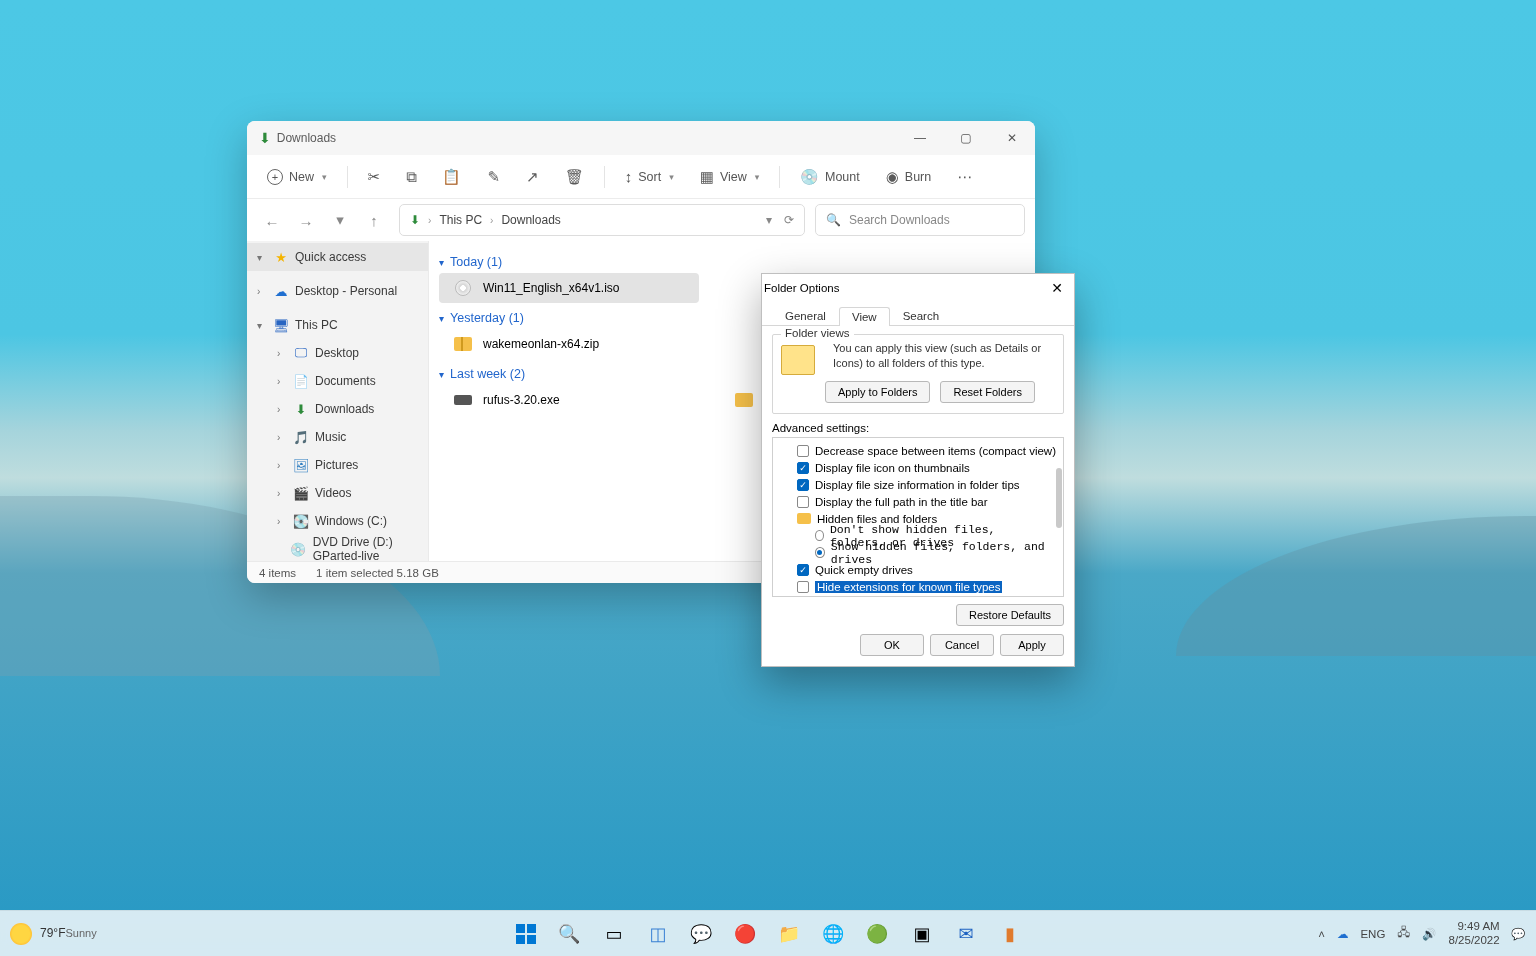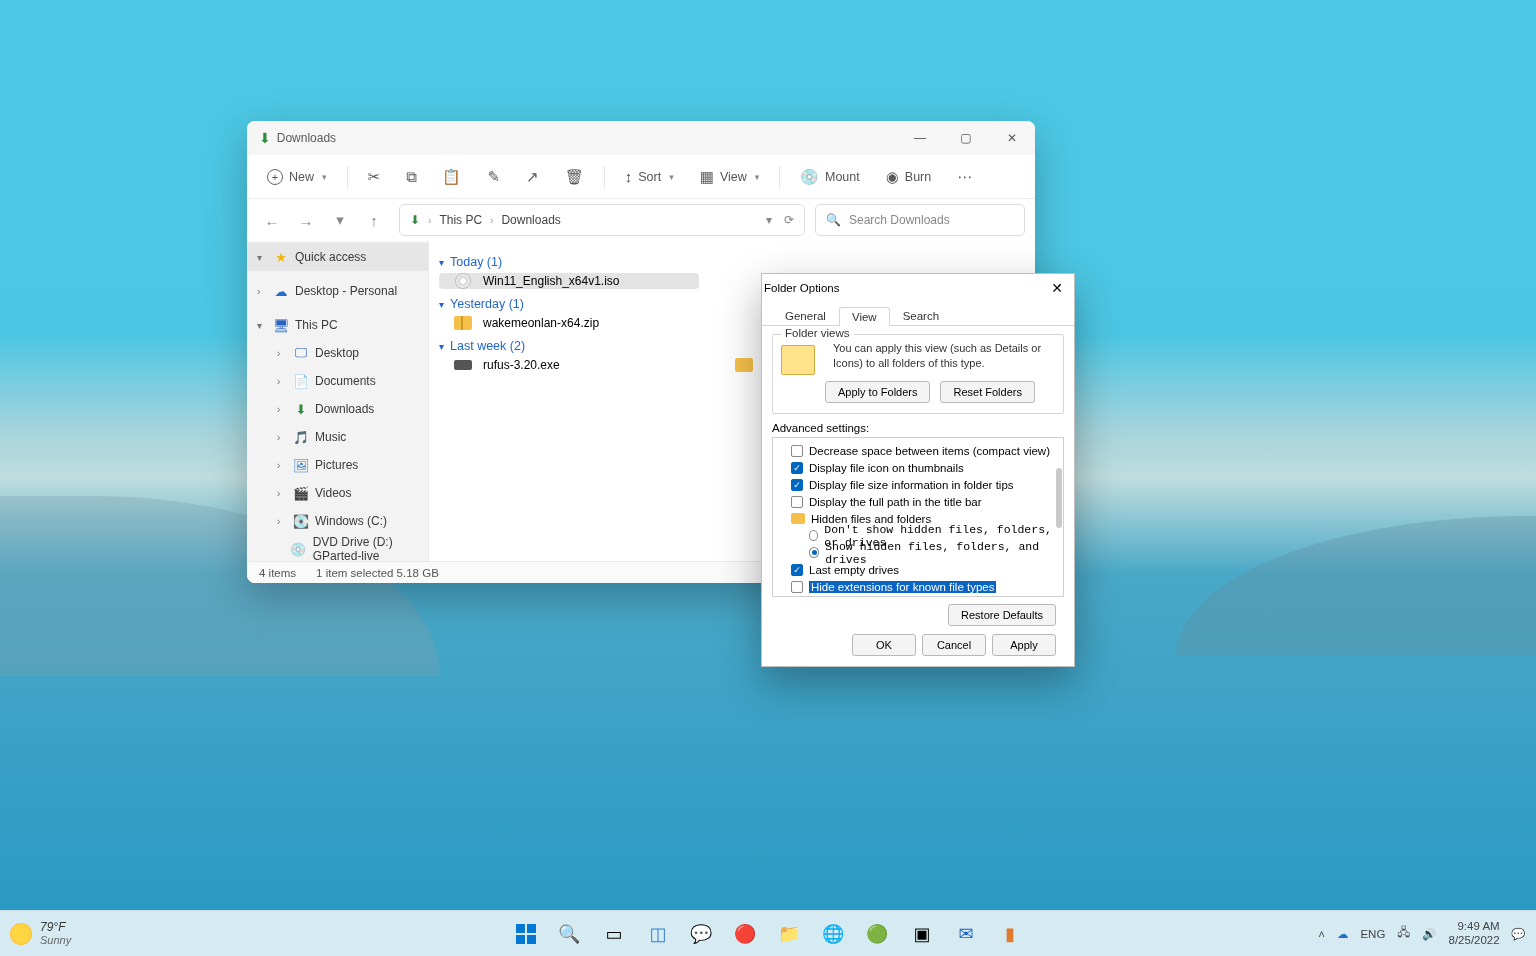--- a/index.html
+++ b/index.html
@@ -53,21 +53,21 @@
 .sbicon { width:16px; text-align:center; font-size:13px; }
 .star { color:#f4b400; }
 .one { color:#1f6fd0; }
 .pc { color:#2865c2; }
 .drive { color:#7a7a7a; }
 
 .mainarea { flex:1; overflow:hidden; padding:6px 10px; background:#fff; position:relative; }
 .group { margin-top:4px; }
 .grouphead { display:flex; align-items:center; gap:6px; color:#2266cc; font-size:12.5px; padding:4px 0; }
 .grouphead .gchev { font-size:10px; }
-.filerow { height:16px; display:flex; align-items:center; gap:10px; padding-left:14px; border-radius:4px; }
+.filerow { height:30px; display:flex; align-items:center; gap:10px; padding-left:14px; border-radius:4px; }
 .filerow.sel { background:#e3e3e3; }
 .fileicon { width:20px; height:20px; display:flex; align-items:center; justify-content:center; }
 .row2 { display:flex; gap:40px; }
 .statusbar { height:22px; border-top:1px solid #eaeaea; background:#fafafa; display:flex; align-items:center; gap:20px; padding-left:12px; color:#555; font-size:11.5px; }
 
 
 .disc { width:16px; height:16px; border-radius:50%; background:radial-gradient(circle,#fff 28%,#d4d4d4 30%,#f0f0f0 70%,#bbb 100%); border:1px solid #bbb; }
 .zip { width:18px; height:14px; background:#f5c04a; border-radius:2px; position:relative; }
 .zip::after { content:""; position:absolute; left:7px; top:0; width:2px; height:14px; background:#d09a1e; }
 .usb { width:18px; height:10px; background:#555; border-radius:2px; }
@@ -88,47 +88,47 @@
 .dlg-body { flex:1; padding:8px 10px 6px; overflow:hidden; }
 .fieldset { border:1px solid #d6d6d6; border-radius:2px; padding:6px 8px 10px; position:relative; margin-bottom:8px; }
 .fs-legend { position:absolute; top:-8px; left:8px; background:#fff; padding:0 4px; color:#333; }
 .fs-row { display:flex; gap:18px; }
 .fs-icon { width:34px; height:30px; background:#ffe38a; border:1px solid #d5ab3c; border-radius:2px; margin-top:4px; }
 .fs-text { flex:1; color:#333; font-size:11px; line-height:1.35; }
 .fs-btns { display:flex; gap:10px; margin-top:6px; padding-left:44px; }
 .dbutton { height:22px; padding:0 12px; border:1px solid #b8b8b8; background:#f4f4f4; border-radius:3px; font-size:11px; display:flex; align-items:center; }
 
 .advlabel { margin:4px 0 3px; }
-.advbox { border:1px solid #cfcfcf; height:160px; overflow:hidden; position:relative; padding:4px 0; }
+.advbox { border:1px solid #cfcfcf; height:160px; overflow:hidden; position:relative; padding:4px 6px; }
 .advbox .scrollbar { position:absolute; right:1px; top:30px; width:6px; height:60px; background:#c9c9c9; border-radius:3px; }
 .optrow { display:flex; align-items:center; gap:6px; height:17px; padding-left:18px; }
 .optrow.indent { padding-left:36px;font-family:Liberation Mono, monospace; }
 .chk { width:12px; height:12px; border:1px solid #888; border-radius:2px; display:inline-flex; align-items:center; justify-content:center; font-size:9px; color:#fff; }
 .chk.on { background:#0067c0; border-color:#0067c0; }
 .rad { width:11px; height:11px; border:1px solid #888; border-radius:50%; display:inline-flex; align-items:center; justify-content:center; }
 .rad.on::after { content:""; width:5px; height:5px; border-radius:50%; background:#0067c0; }
 .hilite { background:#0a64c2; color:#fff; padding:0 2px; }
 .folderrow { display:flex; align-items:center; gap:6px; height:17px; padding-left:18px; }
 .folderrow .mini { width:14px; height:11px; background:#f5c04a; border-radius:2px; }
 
-.dlg-foot { display:flex; flex-direction:column; gap:8px; padding:0 18px 10px; }
+.dlg-foot { display:flex; flex-direction:column; gap:8px; padding:0 10px 10px; }
 .restore-row { display:flex; justify-content:flex-end; }
 .okrow { display:flex; gap:6px; justify-content:flex-end; }
 .okrow .dbutton { min-width:64px; justify-content:center; }
 
 
 .taskbar {
   position:absolute; left:0; right:0; bottom:0; height:46px;
   background:rgba(245,248,250,.85); backdrop-filter:blur(6px);
   display:flex; align-items:center; padding:0 10px;
   border-top:1px solid rgba(0,0,0,.06);
 }
 .wleft { display:flex; align-items:center; gap:8px; }
 .wsun { width:22px; height:22px; border-radius:50%; background:radial-gradient(circle,#ffd642 55%,#ff9a1e); }
-.wtxt { display:flex; flex-direction:column; line-height:1.1; color:#333;font-style:italic; }
+.wtxt { display:flex; flex-direction:row; line-height:1.1; color:#333; }
 .wtxt .wtop { font-size:12px; }
 .wtxt .wbot { font-size:11px; color:#666; }
 
 .tcenter { position:absolute; left:50%; transform:translateX(-50%); display:flex; gap:6px; }
 .tbicon { width:38px; height:38px; border-radius:6px; display:flex; align-items:center; justify-content:center; font-size:18px; }
 .tbicon.win { background:transparent; }
 .winlogo { width:20px; height:20px; display:grid; grid-template:1fr 1fr/1fr 1fr; gap:2px; }
 .winlogo span { background:#0078d4; }
 
 .tright { margin-left:auto; display:flex; align-items:center; gap:12px; color:#444; font-size:11.5px; }
@@ -395,21 +395,21 @@
       <div class="optrow indent">
           <span class="rad"></span>
           <span>Don't show hidden files, folders, or drives</span>
         </div>
       <div class="optrow indent">
           <span class="rad on"></span>
           <span>Show hidden files, folders, and drives</span>
         </div>
       <div class="optrow">
           <span class="chk on">✓</span>
-          <span>Last empty drives</span>
+          <span>Quick empty drives</span>
         </div>
       <div class="optrow">
           <span class="chk"></span>
           <span class="hilite">Hide extensions for known file types</span>
         </div>
       <div class="optrow"></div>
 
     </div>
   </div>
   <div class="dlg-foot">

